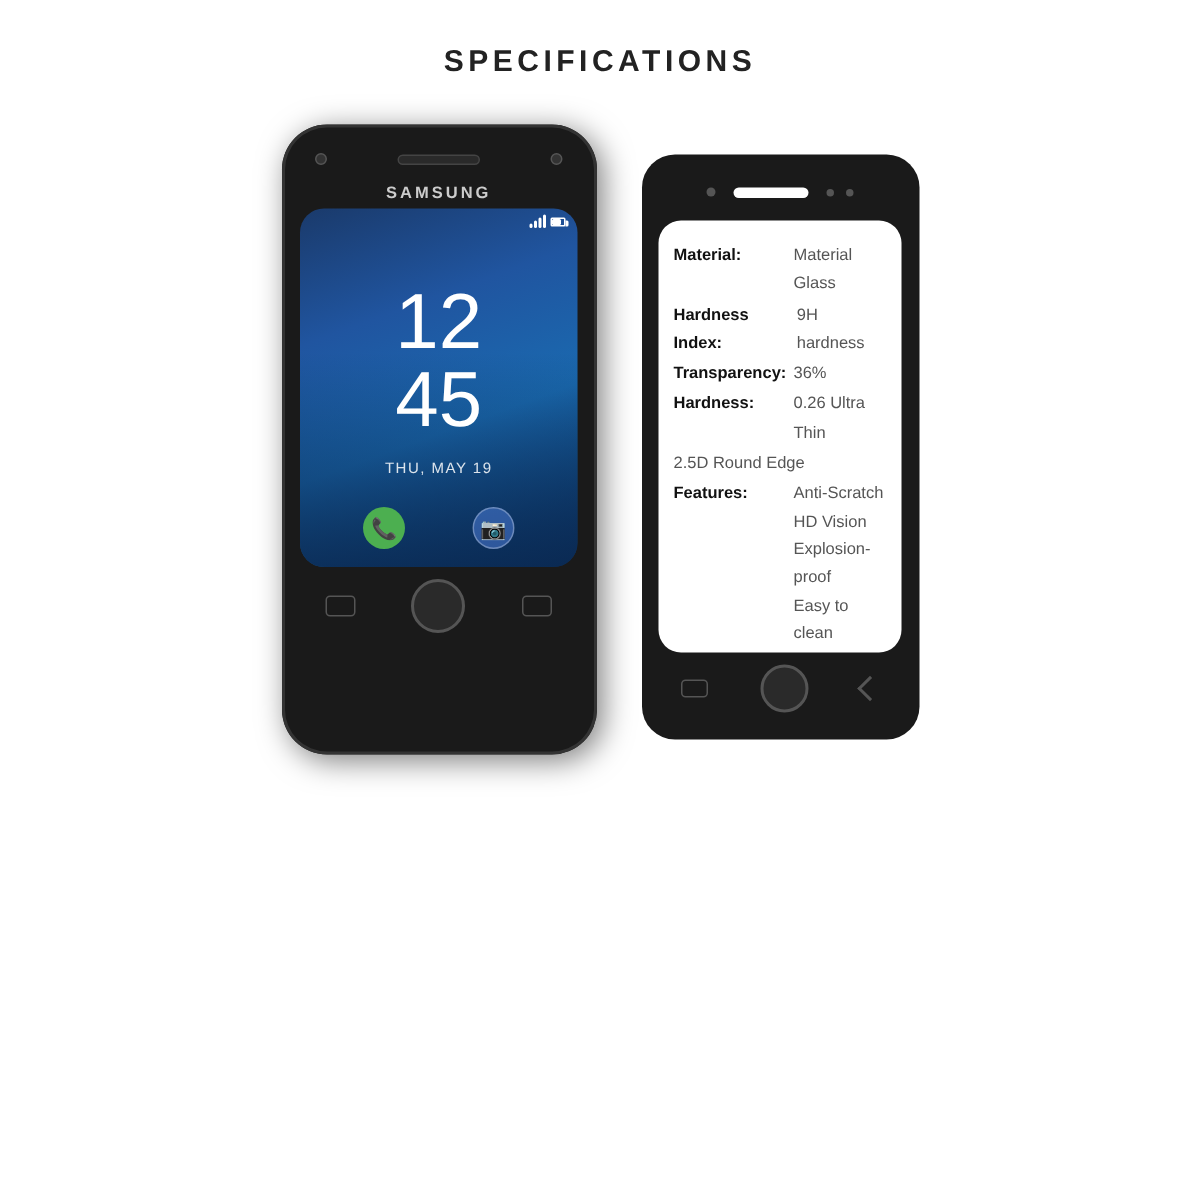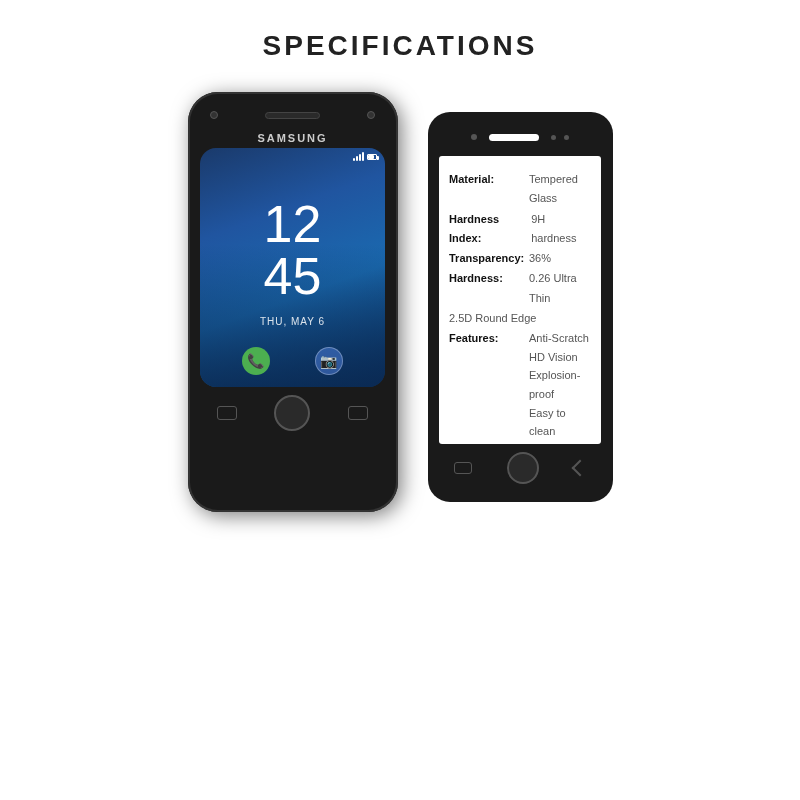--- a/index.html
+++ b/index.html
@@ -8,21 +8,21 @@
       height: 800px;
       background: #ffffff;
       font-family: Arial, sans-serif;
       overflow: hidden;
       display: flex;
       flex-direction: column;
       align-items: center;
     }
 
     .page-title {
-      font-size: 28px;
+      font-size: 20px;
       font-weight: 700;
       letter-spacing: 3px;
       color: #222;
       margin-top: 30px;
       margin-bottom: 30px;
     }
 
     .content-area {
       display: flex;
       flex-direction: row;
@@ -260,21 +260,21 @@
       width: 5px;
       height: 5px;
       border-radius: 50%;
       background: #555;
     }
 
     .glass-screen-area {
       width: 162px;
       height: 288px;
       background: white;
-      border-radius: 3px;
+      border-radius: 15px;
       position: relative;
       overflow: hidden;
     }
 
     .specs-table {
       padding: 14px 10px;
       font-size: 11.5px;
       line-height: 1.75;
       color: #333;
     }
@@ -395,21 +395,21 @@
             <span style="height:9px"></span>
           </div>
           <div class="battery-icon">
             <div class="battery-fill"></div>
           </div>
         </div>
         <div class="screen-time">
           <div class="hour">12</div>
           <div class="minute">45</div>
         </div>
-        <div class="screen-date">THU, MAY 6</div>
+        <div class="screen-date">THU, MAY 19</div>
         <div class="screen-icons-bottom">
           <div class="app-icon app-icon-green">📞</div>
           <div class="app-icon app-icon-blue">📷</div>
         </div>
       </div>
       <div class="phone-bottom">
         <div class="btn-soft"></div>
         <div class="btn-home"></div>
         <div class="btn-back"></div>
       </div>
@@ -421,21 +421,21 @@
       <div class="glass-top-section">
         <div class="glass-dot"></div>
         <div class="glass-speaker-slot"></div>
         <div class="glass-dot-small"></div>
         <div class="glass-dot-small"></div>
       </div>
       <div class="glass-screen-area">
         <div class="specs-table">
           <div class="spec-row">
             <span class="spec-label">Material:</span>
-            <span class="spec-value">Tempered Glass</span>
+            <span class="spec-value">Material Glass</span>
           </div>
           <div class="spec-row">
             <span class="spec-label">Hardness Index:</span>
             <span class="spec-value">9H hardness</span>
           </div>
           <div class="spec-row">
             <span class="spec-label">Transparency:</span>
             <span class="spec-value">36%</span>
           </div>
           <div class="spec-row">

